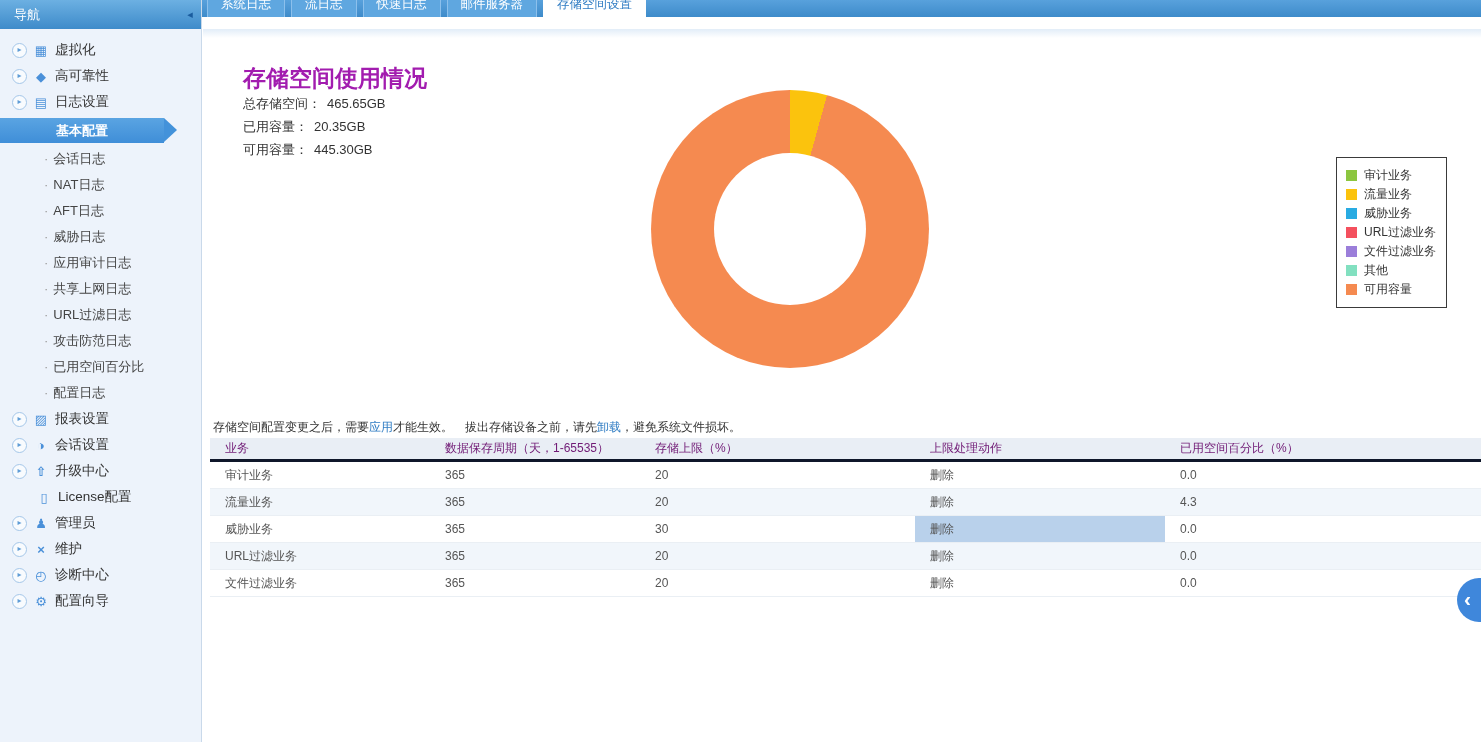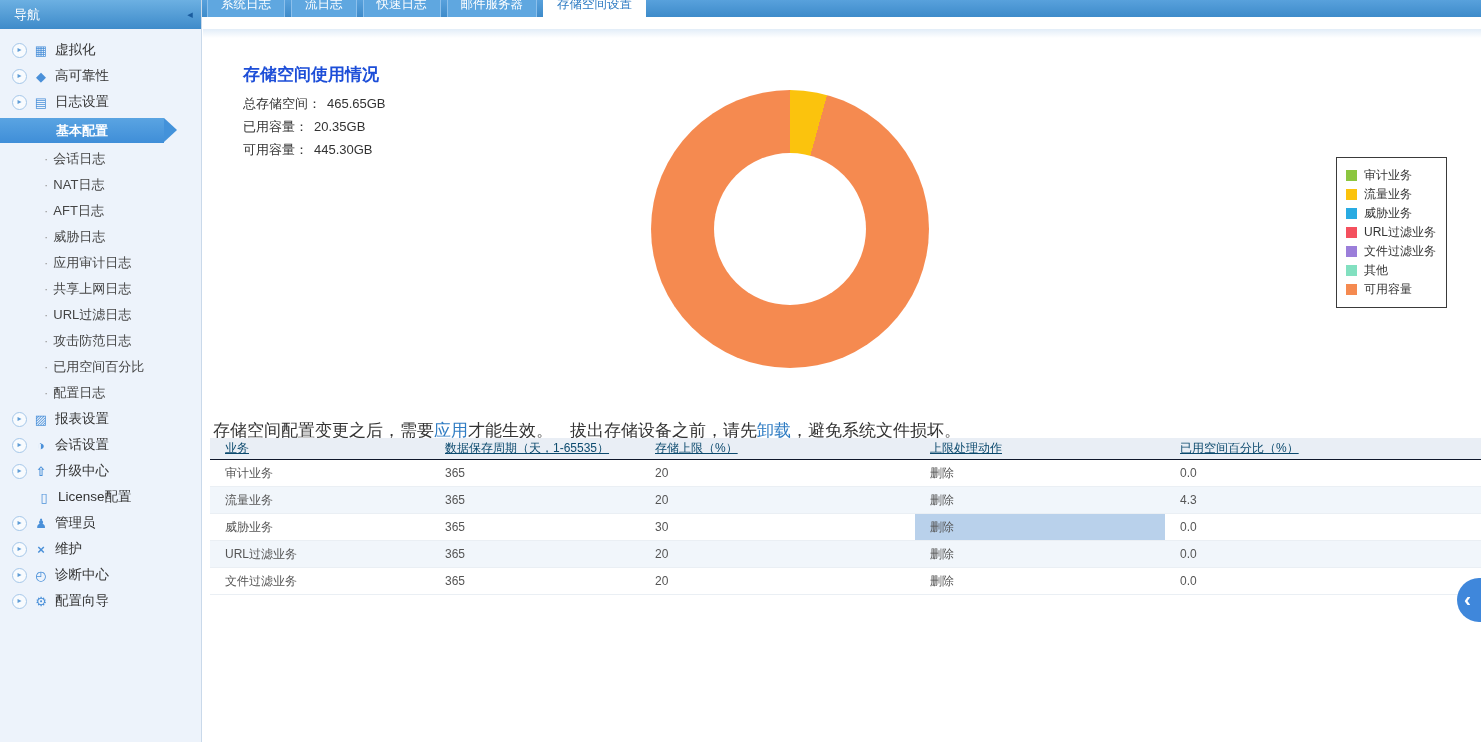--- a/index.html
+++ b/index.html
@@ -36,44 +36,44 @@
   .nav-selected{height:25px;margin:3px 0;width:164px;position:relative;cursor:pointer;
                 background:linear-gradient(#5aa4e2,#3f8ed8);color:#fff;font-size:13px;
                 line-height:25px;text-align:center;font-weight:bold;}
   .nav-selected::after{content:"";position:absolute;right:-13px;top:0;width:0;height:0;
                 border-left:13px solid #4392da;border-top:12.5px solid transparent;
                 border-bottom:12.5px solid transparent;}
 
   
   .content{position:absolute;left:203px;top:29px;right:0;bottom:0;background:#fff;}
   .content-topstrip{height:9px;background:linear-gradient(#e2edf8,#ffffff);}
-  .panel-title{position:absolute;left:40px;top:34px;font-size:17px;font-weight:600;color:#1d4ed8;}
+  .panel-title{position:absolute;left:40px;top:34px;font-size:23px;font-weight:600;color:#a21caf;}
   .stats{position:absolute;left:40px;top:63px;font-size:13px;color:#333;}
   .stat-line{height:23px;line-height:23px;}
   .stat-line .v{margin-left:6px;text-align:center;}
 
   
   .donut{position:absolute;left:448px;top:61px;width:278px;height:278px;border-radius:50%;}
   .donut::after{content:"";position:absolute;left:50%;top:50%;width:152px;height:152px;
                 margin:-76px 0 0 -76px;border-radius:50%;background:#fff;}
 
   
   .legend{position:absolute;left:1133px;top:128px;border:1px solid #3a3a3a;background:#fff;
           padding:8px 10px 8px 9px;}
   .legend-item{display:flex;align-items:center;gap:7px;height:19px;font-size:12px;color:#333;cursor:pointer;}
   .legend-item .sw{width:11px;height:11px;flex:0 0 auto;}
 
   
-  .note{position:absolute;left:10px;top:390px;font-size:17px;color:#333;white-space:pre;}
+  .note{position:absolute;left:10px;top:390px;font-size:12px;color:#333;white-space:pre;}
   .note a{color:#2f7cc3;text-decoration:none;cursor:pointer;}
 
   
   .table{position:absolute;left:7px;top:409px;width:1271px;font-size:12px;}
   .trow{display:grid;grid-template-columns:220px 210px 275px 250px 290px 1fr;}
-  .thead{background:#e9eef5;border-bottom:1px solid #0f172a;color:#0c4a6e;text-decoration:underline;}
+  .thead{background:#e9eef5;border-bottom:3px solid #0f172a;color:#701a75;}
   .thead .cell{height:21px;line-height:21px;}
   .tbody .trow{color:#555;border-bottom:1px solid #eaeff4;background:#fff;}
   .tbody .trow.alt{background:#f1f6fb;}
   .tbody .cell{height:26px;line-height:26px;}
   .cell{padding-left:15px;overflow:hidden;white-space:nowrap;box-sizing:border-box;}
   .cell.hl{background:#b9d1eb;}
 
   
   .fab{position:absolute;left:1457px;top:578px;width:44px;height:44px;border-radius:50%;
        background:#3f87db;color:#fff;cursor:pointer;}

